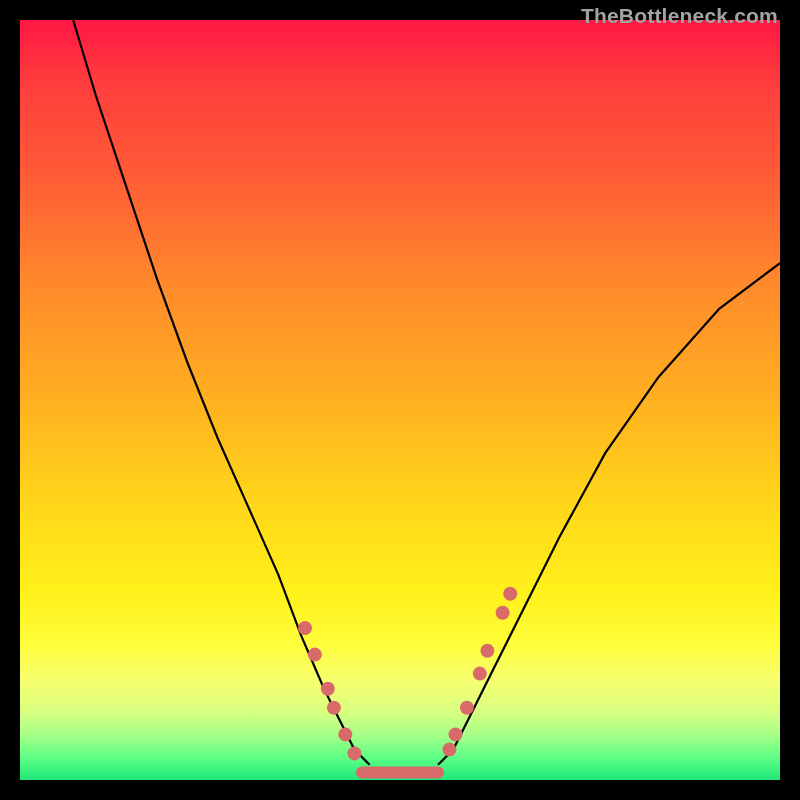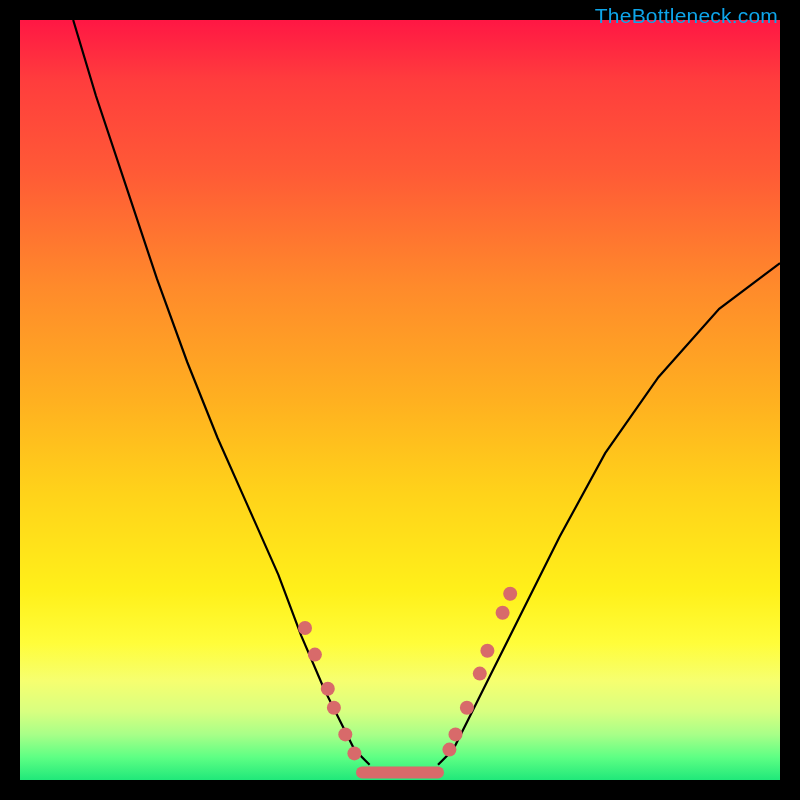--- a/index.html
+++ b/index.html
@@ -37,23 +37,23 @@
       #d8ff80 91%,
       #a8ff88 94%,
       #5eff84 97%,
       #20e87a 100%
     );
   }
   .watermark {
     position: absolute;
     top: 4px;
     right: 22px;
-    color: #0ea5e9;
+    color: #a3a3a3;
     font-size: 21px;
-    font-weight: 400;
+    font-weight: 700;
     letter-spacing: 0.2px;
     z-index: 5;
   }
   svg.curves {
     position: absolute;
     left: 0;
     top: 0;
     width: 760px;
     height: 760px;
     overflow: visible;

